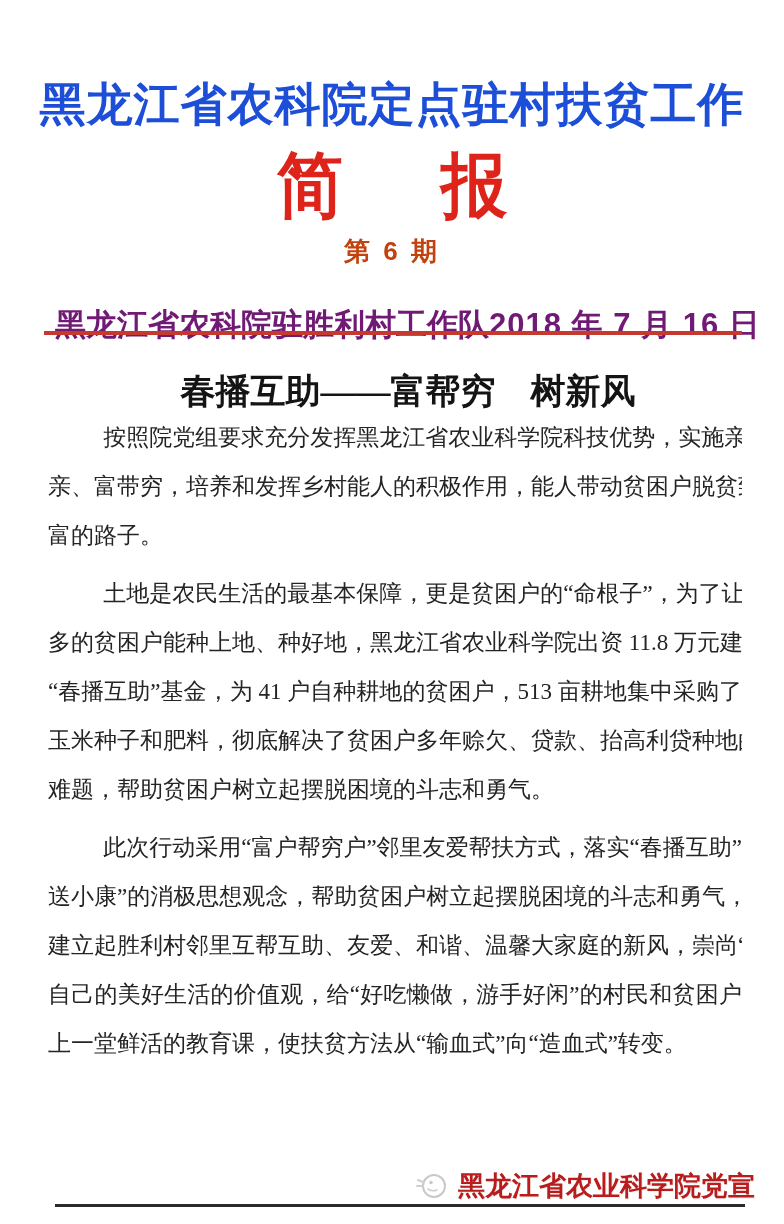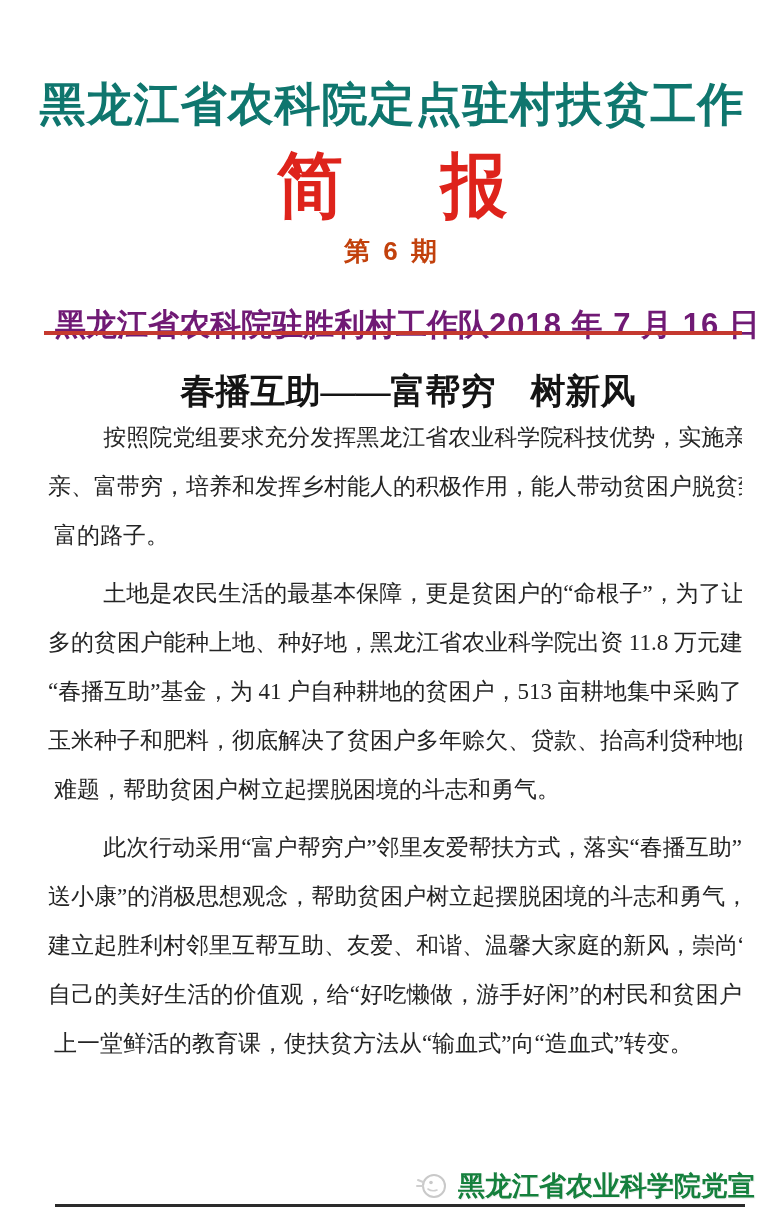--- a/index.html
+++ b/index.html
@@ -10,21 +10,21 @@
     overflow:hidden;
     font-family:"Liberation Serif","DejaVu Serif",serif;
     color:#222222;
   }
   
   .masthead-title{
     position:absolute;top:74px;left:0;width:784px;
     text-align:center;
     font-family:"Liberation Sans","DejaVu Sans",sans-serif;
     font-weight:900;font-size:46px;letter-spacing:1px;
-    color:#0f766e;white-space:nowrap;
+    color:#1d4ed8;white-space:nowrap;
   }
   .journal-name{
     position:absolute;top:140px;left:0;width:784px;height:92px;
     display:flex;justify-content:center;align-items:center;gap:98px;
     font-family:"Liberation Sans","DejaVu Sans",sans-serif;
     font-weight:900;font-size:66px;color:#de231b;
     transform:scaleY(1.08);
   }
   .issue-number{
     position:absolute;top:234px;left:0;width:784px;
@@ -56,27 +56,27 @@
     position:absolute;top:413px;left:48px;width:694px;
   }
   .para{margin:0 0 9px 0;}
   .bline{
     height:49px;line-height:49px;
     font-size:23px;color:#242424;
     text-align:justify;text-align-last:justify;
     overflow:hidden;white-space:nowrap;
   }
   .bline.indent{text-indent:2.4em;}
-  .bline.end{text-align-last:left;margin-left:6px;}
+  .bline.end{text-align-last:left;}
   
   .footer-watermark{
     position:absolute;top:1167px;right:29px;height:38px;
     display:flex;align-items:center;gap:9px;
     font-family:"Liberation Sans","DejaVu Sans",sans-serif;
-    font-weight:700;font-size:27px;color:#15803d;
+    font-weight:700;font-size:27px;color:#b91c1c;
     text-shadow:1px 1px 0 #efefef;
     white-space:nowrap;
   }
   .wm-icon{display:inline-flex;width:34px;height:34px;}
   .bottom-rule{
     position:absolute;top:1204px;left:55px;width:690px;height:3px;
     background:#2a2a2a;
   }
 </style>
 </head>

